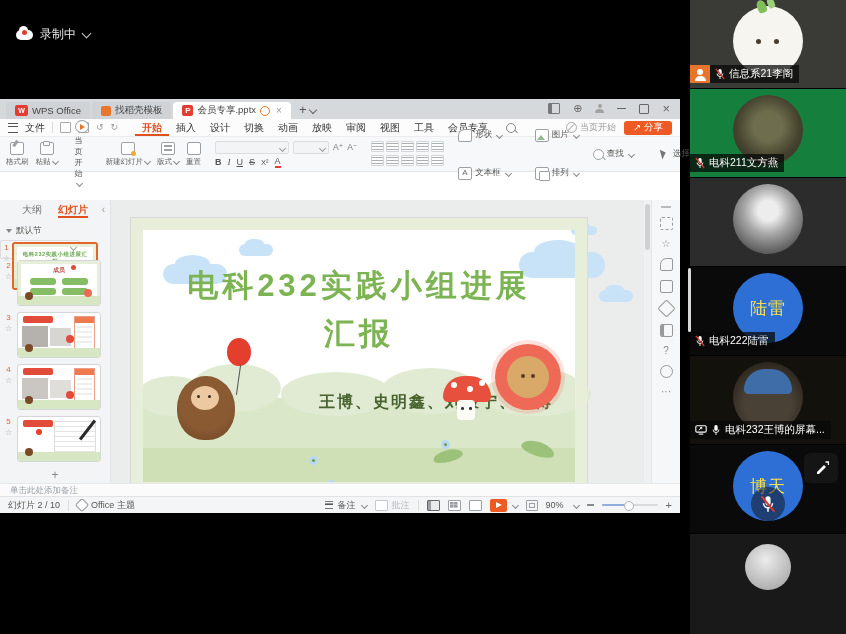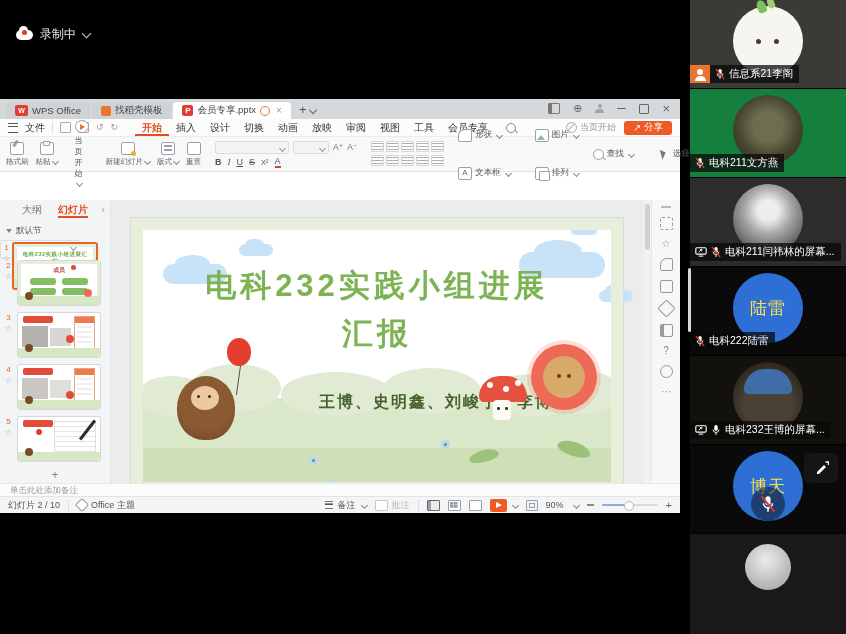--- a/index.html
+++ b/index.html
@@ -128,21 +128,21 @@
      background:repeating-linear-gradient(#eee 0 2px,#fff 2px 5px);}
   .flw2{position:absolute;right:26px;top:22px;width:8px;height:8px;border-radius:50%;background:#e14b3a;}
   .paper{position:absolute;right:4px;top:4px;width:40px;height:34px;background:#fdfdfd;border:1px solid #ddd;
      background-image:repeating-linear-gradient(#fff 0 4px,#e4e4e4 4px 5px),repeating-linear-gradient(90deg,#fff 0 6px,#e9e9e9 6px 7px);}
   .pen{position:absolute;right:11px;top:1px;width:3px;height:24px;background:#2a2a2a;transform:rotate(38deg);}
   .balloon-dot{position:absolute;left:18px;top:12px;width:6px;height:6px;border-radius:50%;background:#e43f2e;}
   .addslide{position:absolute;left:0;right:0;bottom:2px;text-align:center;color:#888;font-size:12px;}
 
   
   .canvasArea{flex:1;background:#ebecec;position:relative;}
-  .slide{position:absolute;left:20px;top:18px;width:492px;height:276px;background:#fff;box-shadow:0 0 0 1px #d9d9d9;}
+  .slide{position:absolute;left:20px;top:18px;width:456px;height:276px;background:#fff;box-shadow:0 0 0 1px #d9d9d9;}
   .frame{position:absolute;inset:0;border:12px solid #e7efdb;pointer-events:none;}
   .grass{position:absolute;left:12px;right:12px;bottom:12px;height:84px;background:#dae7c8;}
   .bush{position:absolute;border-radius:50%;background:#e1ebd3;}
   .ground{position:absolute;left:12px;right:12px;bottom:12px;height:34px;background:#cfe0b6;}
   .cloudb{position:absolute;background:#c8e2f8;border-radius:14px;}
   .cloudb::before{content:'';position:absolute;left:18%;top:-45%;width:55%;height:90%;background:#c8e2f8;border-radius:50%;}
   .stitle{position:absolute;top:44px;left:0;right:0;text-align:center;font-weight:bold;color:#7cb353;font-size:31px;letter-spacing:4px;line-height:1.55;}
   .sauth{position:absolute;top:174px;left:188px;font-size:16px;font-weight:bold;color:#47632e;letter-spacing:2px;}
   .hh{position:absolute;left:46px;top:158px;width:58px;height:64px;}
   .hh .body{position:absolute;inset:0;border-radius:50% 50% 46% 46%;background:radial-gradient(circle at 50% 42%,#8a5a33 0 55%,#6e4322 100%);}
@@ -637,41 +637,20 @@
           </svg>
         </span>
         <span class="pname">电科211文方燕</span>
       </div>
     </div>
 
   </div>
     <div class="tile bg-sketch">
     <div class="av sketch"></div>
 
-    <div class="lrow">
-
-      <div class="nlabel">
-        <span class="icwrap screen-ic">
-          <svg width="12" height="10" viewBox="0 0 13 11">
-            <rect x="0.8" y="0.8" width="11.4" height="7" rx="1.2" fill="none" stroke="#fff" stroke-width="1.2"></rect>
-            <line x1="4" y1="10" x2="9" y2="10" stroke="#fff" stroke-width="1.2"></line>
-            <path d="M4 5.6 L7.5 2.6 M7.5 2.6 l-2 .2 M7.5 2.6 l-.2 2" stroke="#fff" stroke-width="1" fill="none"></path>
-          </svg>
-        </span>
-        <span class="icwrap mic-ic muted">
-          <svg width="10" height="12" viewBox="0 0 12 14">
-            <rect x="4" y="1" width="4" height="7" rx="2" fill="#fff"></rect>
-            <path d="M2.5 6.5 a3.5 3.5 0 0 0 7 0" stroke="#fff" stroke-width="1.1" fill="none"></path>
-            <line x1="6" y1="10" x2="6" y2="13" stroke="#fff" stroke-width="1.1"></line>
-            <line class="slash" x1="1" y1="1" x2="11" y2="13" stroke="#e0362b" stroke-width="1.5"></line>
-          </svg>
-        </span>
-        <span class="pname">电科211闫祎林的屏幕...</span>
-      </div>
-    </div>
 
   </div>
     <div class="tile bg-initials">
     <div class="av initials">陆雷</div>
 
     <div class="lrow">
 
       <div class="nlabel">
 
         <span class="icwrap mic-ic muted">

